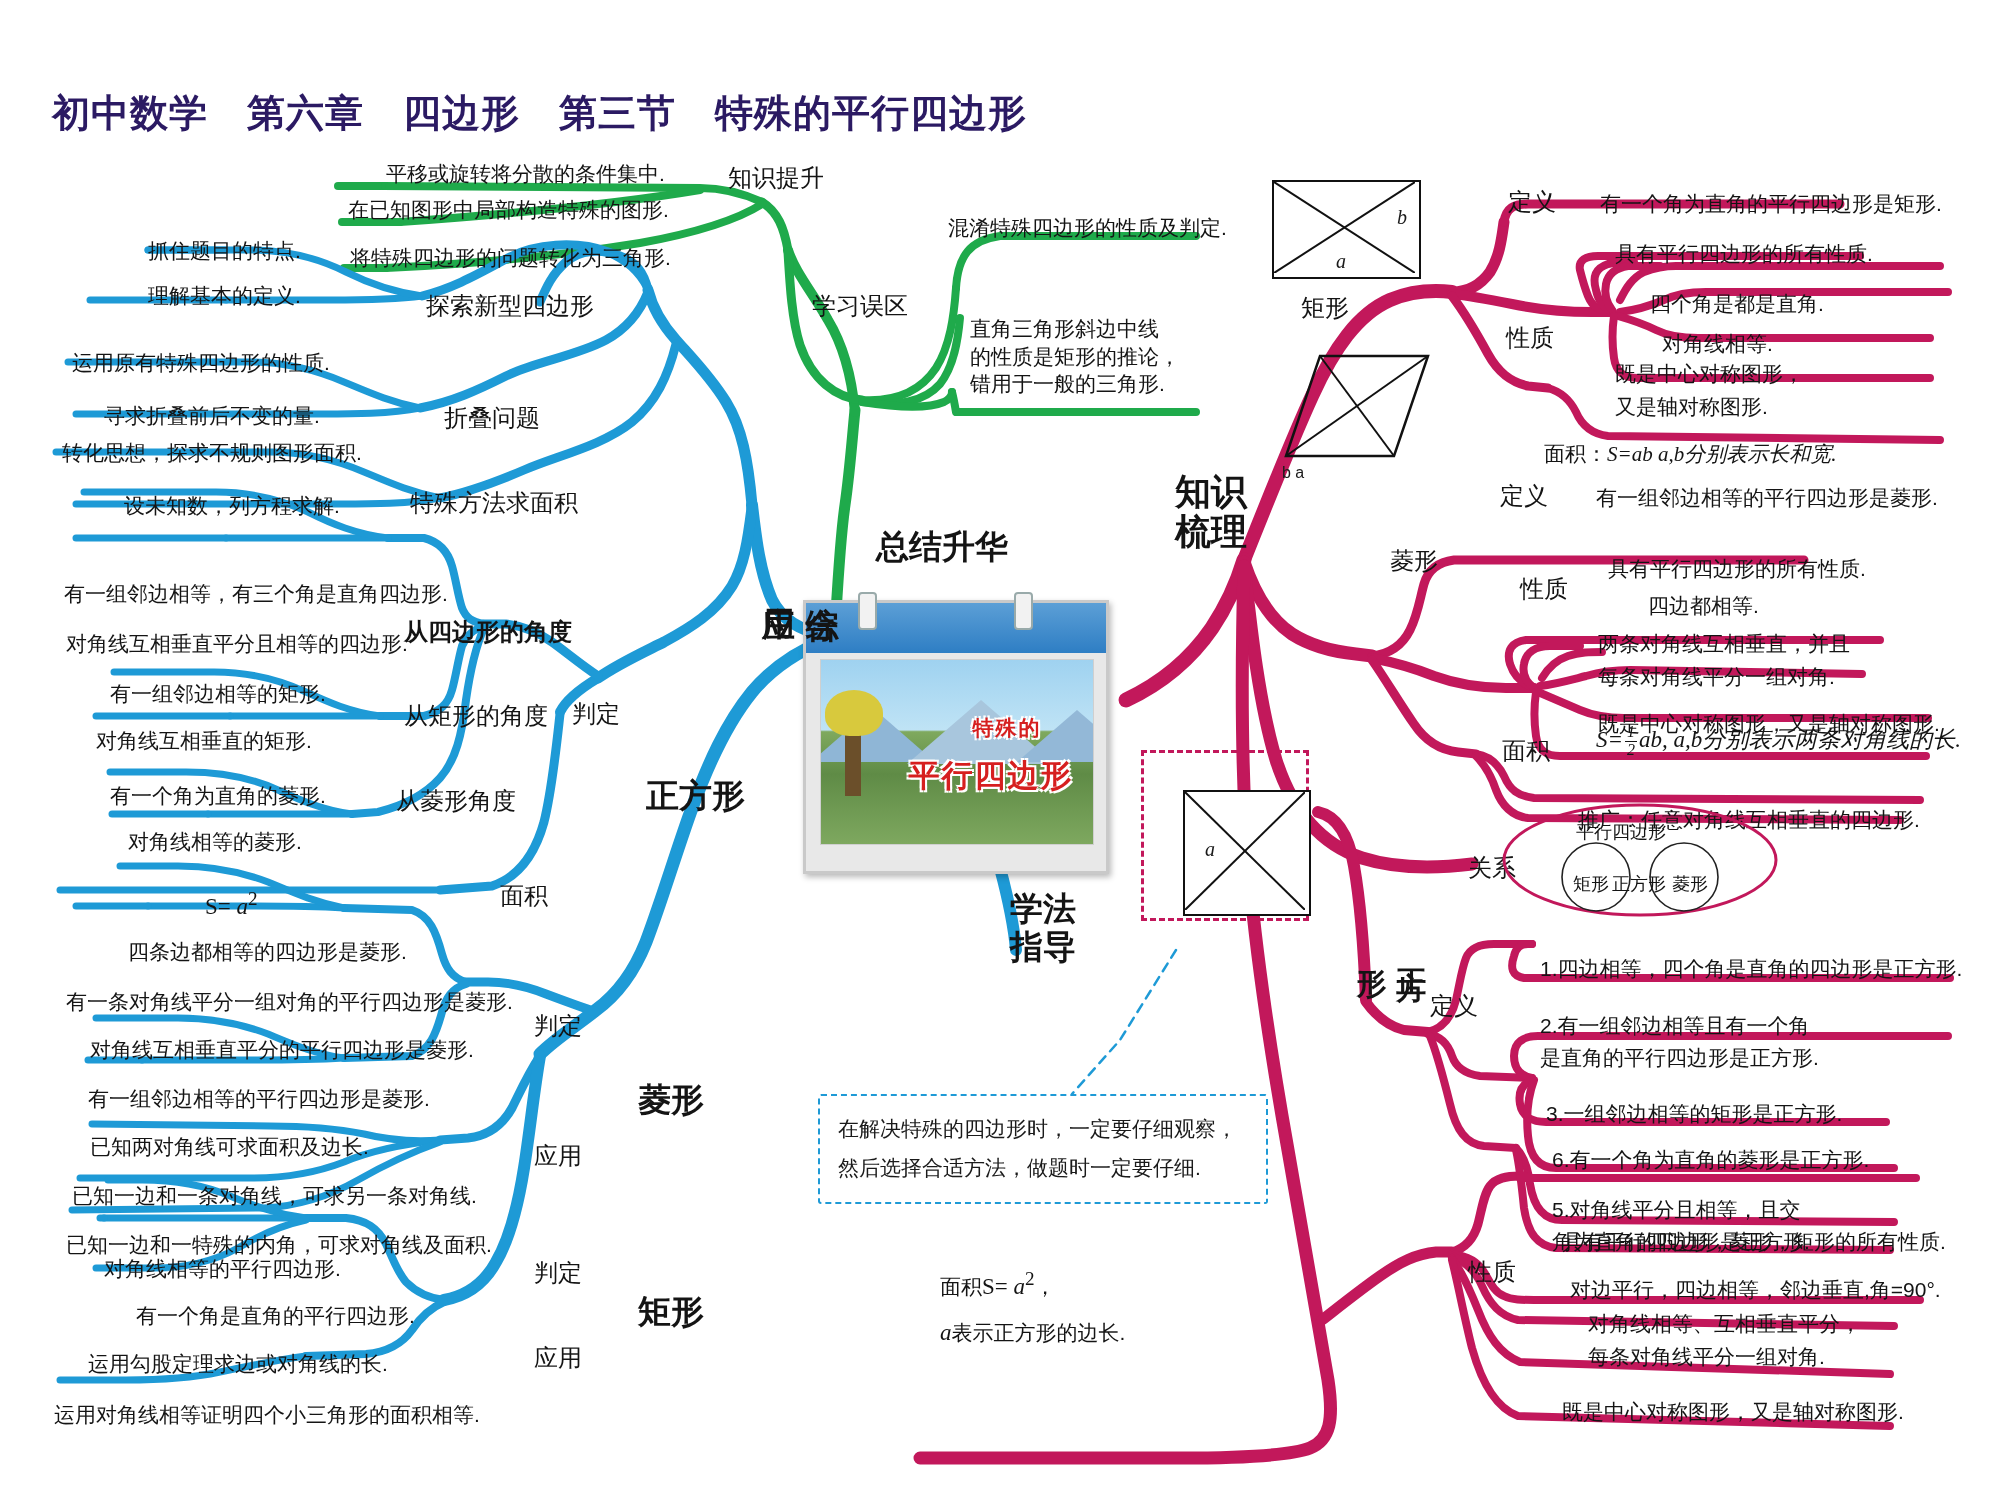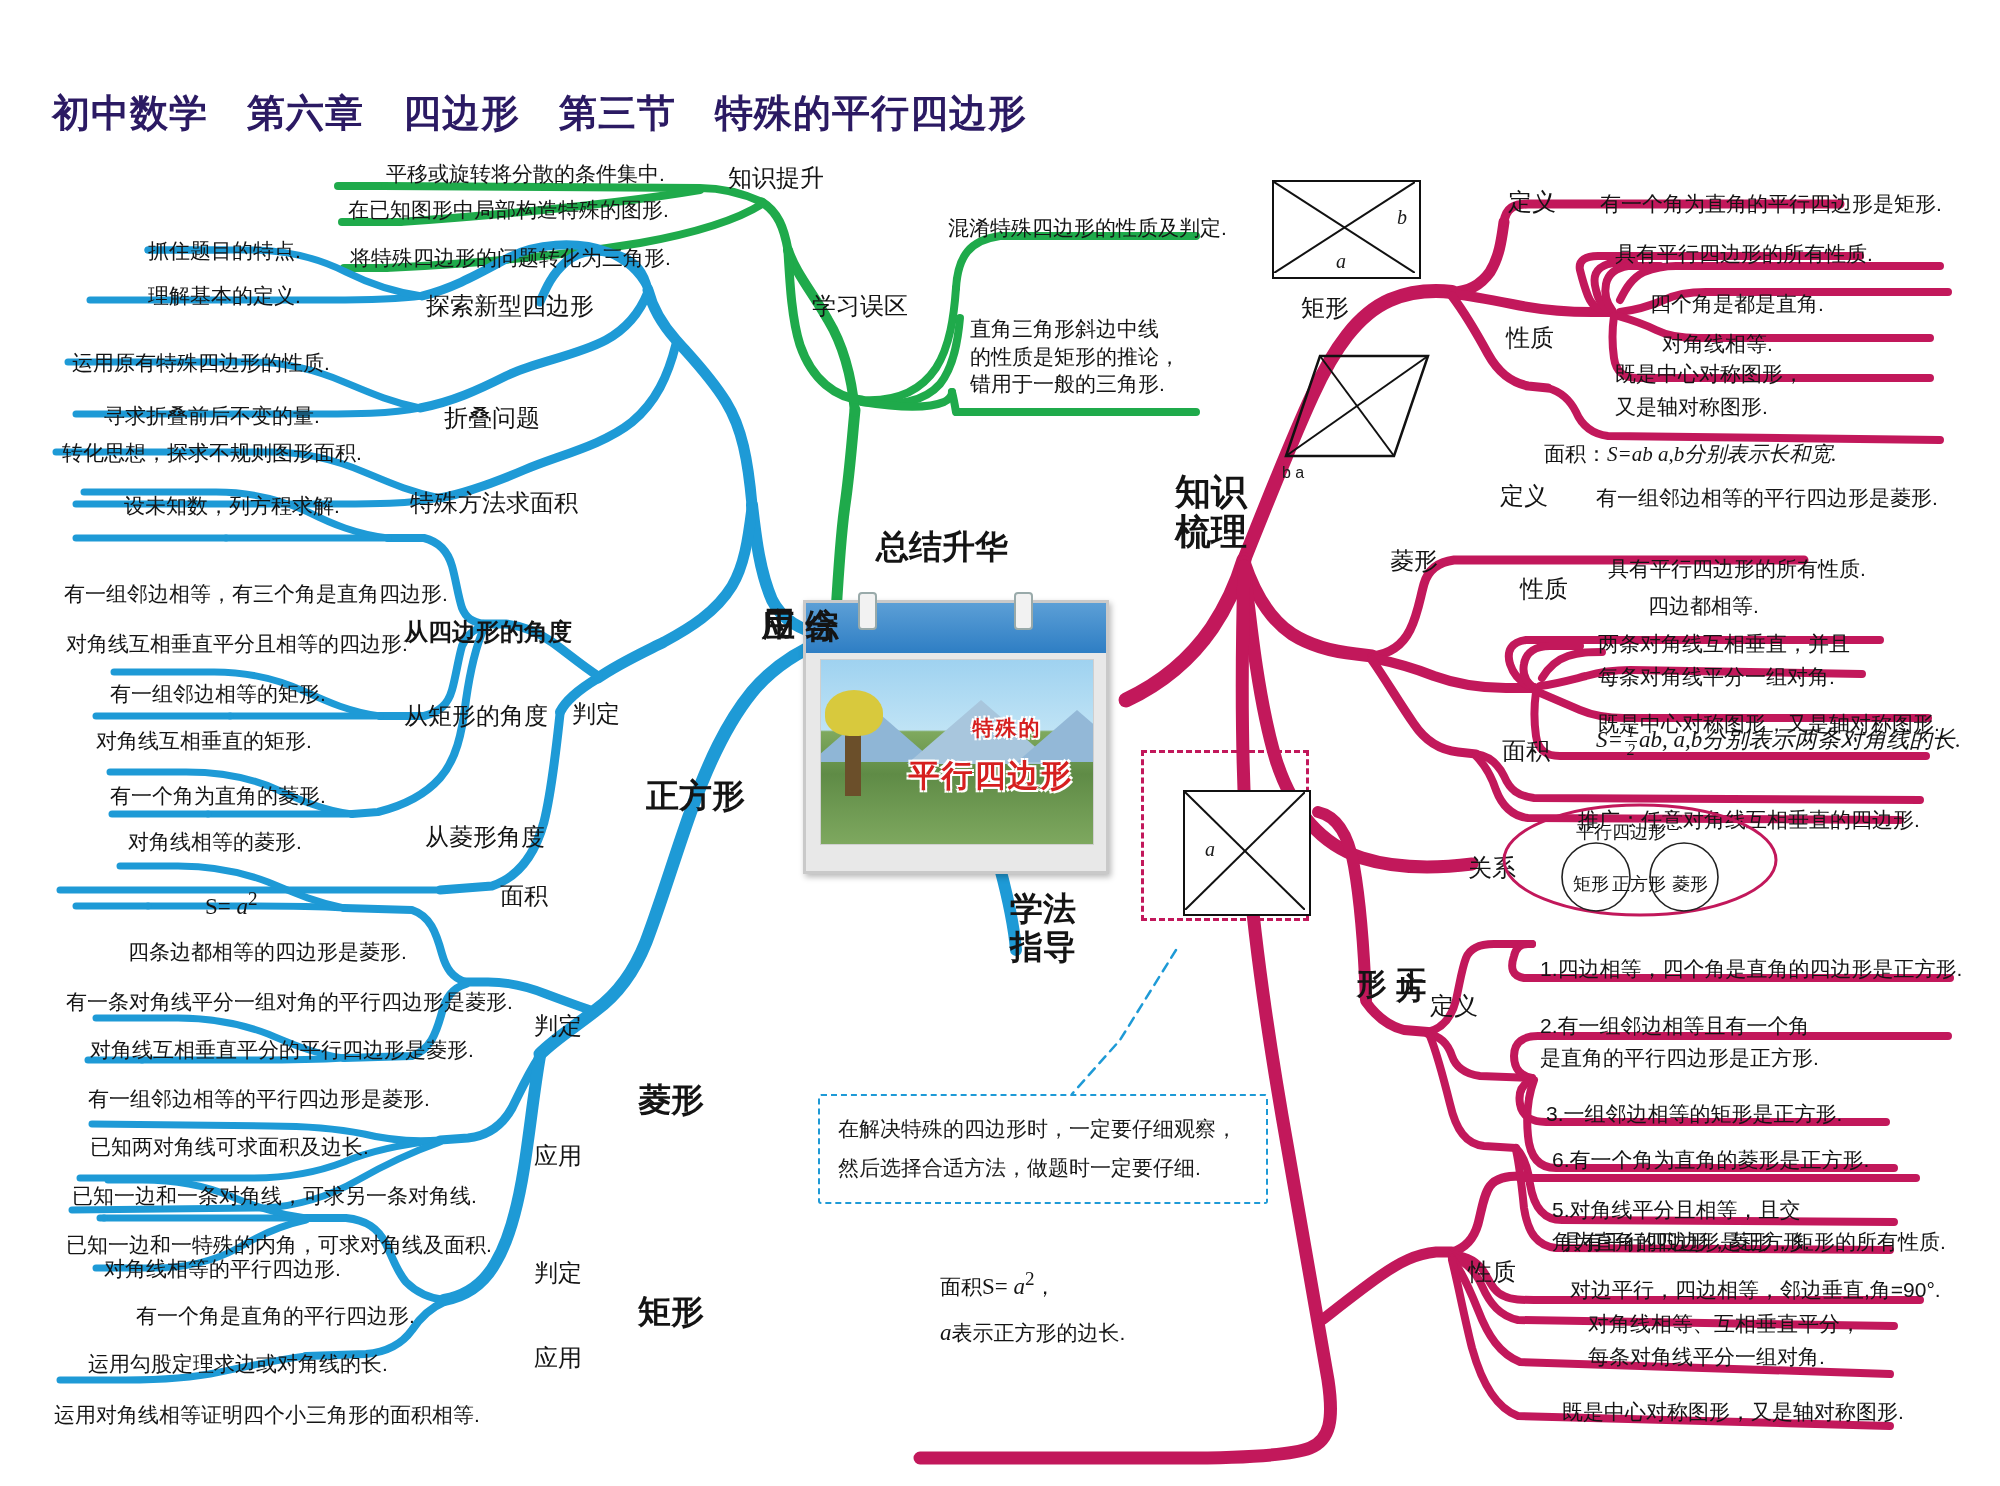--- a/index.html
+++ b/index.html
@@ -234,21 +234,21 @@
   <div class="t leaf" style="left:64px;top:580px;">有一组邻边相等，有三个角是直角四边形.</div>
   <div class="t leaf" style="left:66px;top:630px;">对角线互相垂直平分且相等的四边形.</div>
   <div class="t node" style="left:404px;top:616px;font-weight:bold;">从四边形的角度</div>
 
   <div class="t leaf" style="left:110px;top:680px;">有一组邻边相等的矩形.</div>
   <div class="t leaf" style="left:96px;top:727px;">对角线互相垂直的矩形.</div>
   <div class="t node" style="left:404px;top:700px;">从矩形的角度</div>
 
   <div class="t leaf" style="left:110px;top:782px;">有一个角为直角的菱形.</div>
   <div class="t leaf" style="left:128px;top:828px;">对角线相等的菱形.</div>
-  <div class="t node" style="left:425px;top:785px;margin-top:36px;">从菱形角度</div>
+  <div class="t node" style="left:396px;top:785px;">从菱形角度</div>
 
   <div class="t node" style="left:572px;top:698px;">判定</div>
   <div class="t big" style="left:646px;top:774px;">正方形</div>
   <div class="t ml" style="left:205px;top:886px;">
     <span class="up">S</span><span class="up">=</span> <i>a</i><sup style="font-style:normal;">2</sup>
   </div>
   <div class="t node" style="left:500px;top:880px;">面积</div>
 
   <div class="t leaf" style="left:128px;top:938px;">四条边都相等的四边形是菱形.</div>
   <div class="t leaf" style="left:66px;top:988px;">有一条对角线平分一组对角的平行四边形是菱形.</div>

